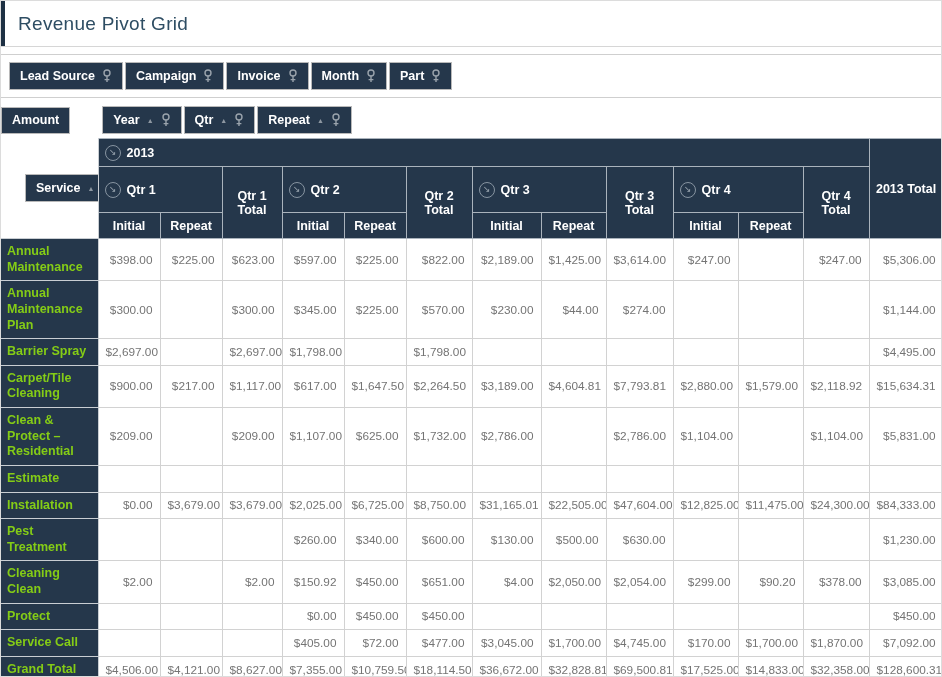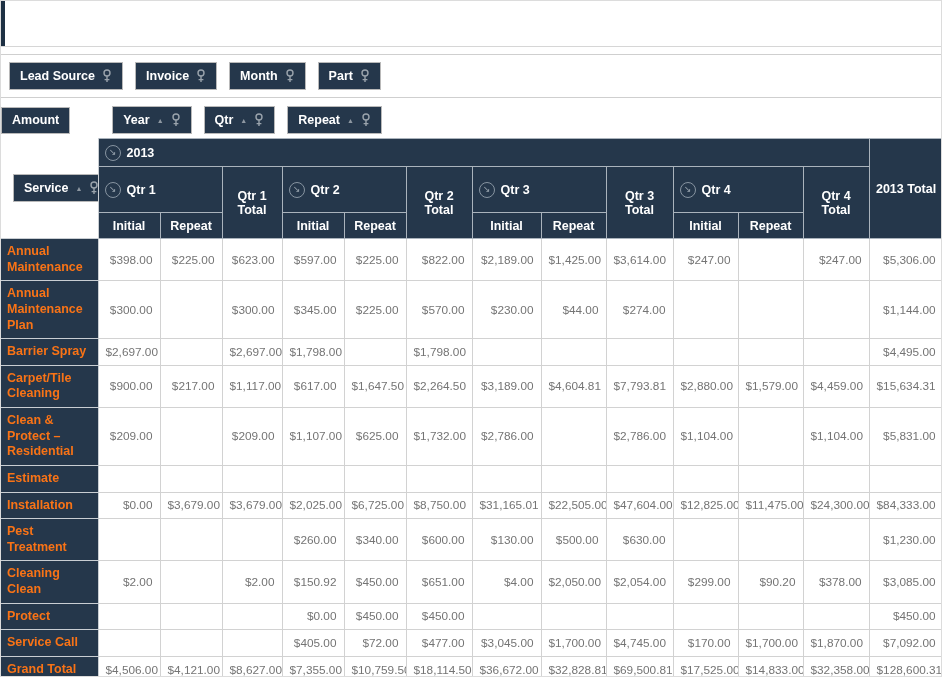--- a/index.html
+++ b/index.html
@@ -12,71 +12,79 @@
   .title-bar{height:45px;position:relative;display:flex;align-items:center;border-bottom:1px solid #d6d6d6;background:#fff;}
   .accent{position:absolute;left:0;top:0;width:4px;height:45px;background:#1d3043;}
   .page-title{font-size:19px;color:#2e4d63;padding-left:17px;letter-spacing:.3px;}
   .gap{height:7px;}
   
   .band{border-top:1px solid #cfcfcf;border-bottom:1px solid #cfcfcf;padding:7px 8px;background:#fff;font-size:0;}
   .band2{border:none;padding:8px 8px 4px 0;background:#fff;font-size:0;}
   .chip{
     display:inline-flex;align-items:center;gap:7px;vertical-align:middle;
     background:#25374b;color:#fff;font-weight:bold;font-size:12.5px;
-    padding:6px 10px;border:1px solid #b9b9b9;margin-right:12px;cursor:pointer;line-height:13px;
+    padding:6px 10px;border:1px solid #b9b9b9;margin-right:2px;cursor:pointer;line-height:13px;
   }
   .col-group{display:inline-block;margin-left:30px;vertical-align:middle;}
   .sort-icon{font-size:7px;color:#8d97a1;line-height:7px;}
   .filter-icon{display:inline-block;}
   
   .pivot-wrap{width:942px;}
   table.pivot{border-collapse:collapse;table-layout:fixed;width:942px;}
   table.pivot th,table.pivot td{box-sizing:border-box;overflow:hidden;}
   
   th.hd{
     background:#25374b;color:#fff;font-size:12.5px;font-weight:bold;
     border:1px solid #aab3bc;padding:2px 4px;vertical-align:middle;
   }
   th.year-cell{text-align:left;height:28px;padding-left:6px;}
   th.qtr-cell{text-align:left;height:46px;padding-left:6px;}
   th.total-head{text-align:center;}
   th.sub-head{text-align:center;height:26px;margin-top:13px;}
   th.corner{background:#fff;border:none;border-right:1px solid #c9ced3;border-bottom:1px solid #c9ced3;vertical-align:middle;padding:0;}
   .corner-inner{display:flex;justify-content:flex-start;padding-left:8px;}
-  .corner .chip{margin:4px;}
+  .corner .chip{margin:16px;}
   .hd-label{display:inline-flex;align-items:center;gap:6px;}
   .expander{
     width:14px;height:14px;border:1px solid #8794a1;border-radius:50%;
     display:inline-flex;align-items:center;justify-content:center;
     font-size:9px;line-height:9px;color:#9aa5b0;font-weight:normal;flex:none;
   }
   
   td.row-label{
-    background:#25374b;color:#f97316;font-weight:bold;font-size:12.5px;
+    background:#25374b;color:#84cc16;font-weight:bold;font-size:12.5px;
     border:1px solid #c9ced3;border-left:none;padding:5px 6px;line-height:1.25;vertical-align:middle;
   }
   td.val{
     background:#fff;color:#747474;font-size:11.8px;text-align:right;
     border:1px solid #d2d2d2;padding:5px 7px;vertical-align:middle;white-space:nowrap;
   }
 </style>
 </head>
 <body>
 
 <div class="app">
 
   <div class="title-bar">
     <div class="accent"></div>
+    <div class="page-title">Revenue Pivot Grid</div>
   </div>
 
   <div class="gap"></div>
 
   <div class="band">
     <div class="chip">
       <span>Lead Source</span>
+      <svg class="filter-icon" width="10" height="14" viewBox="0 0 10 14">
+          <circle cx="5" cy="4" r="3" fill="none" stroke="#9aa3ac" stroke-width="1.4"></circle>
+          <path d="M5 7 V13 M2.6 10.6 H7.4" stroke="#9aa3ac" stroke-width="1.4" fill="none"></path>
+        </svg>
+    </div>
+    <div class="chip">
+      <span>Campaign</span>
       <svg class="filter-icon" width="10" height="14" viewBox="0 0 10 14">
           <circle cx="5" cy="4" r="3" fill="none" stroke="#9aa3ac" stroke-width="1.4"></circle>
           <path d="M5 7 V13 M2.6 10.6 H7.4" stroke="#9aa3ac" stroke-width="1.4" fill="none"></path>
         </svg>
     </div>
     <div class="chip">
       <span>Invoice</span>
       <svg class="filter-icon" width="10" height="14" viewBox="0 0 10 14">
           <circle cx="5" cy="4" r="3" fill="none" stroke="#9aa3ac" stroke-width="1.4"></circle>
           <path d="M5 7 V13 M2.6 10.6 H7.4" stroke="#9aa3ac" stroke-width="1.4" fill="none"></path>
@@ -266,21 +274,21 @@
             <td class="val">$217.00</td>
             <td class="val">$1,117.00</td>
             <td class="val">$617.00</td>
             <td class="val">$1,647.50</td>
             <td class="val">$2,264.50</td>
             <td class="val">$3,189.00</td>
             <td class="val">$4,604.81</td>
             <td class="val">$7,793.81</td>
             <td class="val">$2,880.00</td>
             <td class="val">$1,579.00</td>
-            <td class="val">$4,459.00</td>
+            <td class="val">$2,118.92</td>
             <td class="val">$15,634.31</td>
           </tr>
           <tr>
             <td class="row-label">Clean &amp; Protect – Residential</td>
             <td class="val">$209.00</td>
             <td class="val"></td>
             <td class="val">$209.00</td>
             <td class="val">$1,107.00</td>
             <td class="val">$625.00</td>
             <td class="val">$1,732.00</td>

